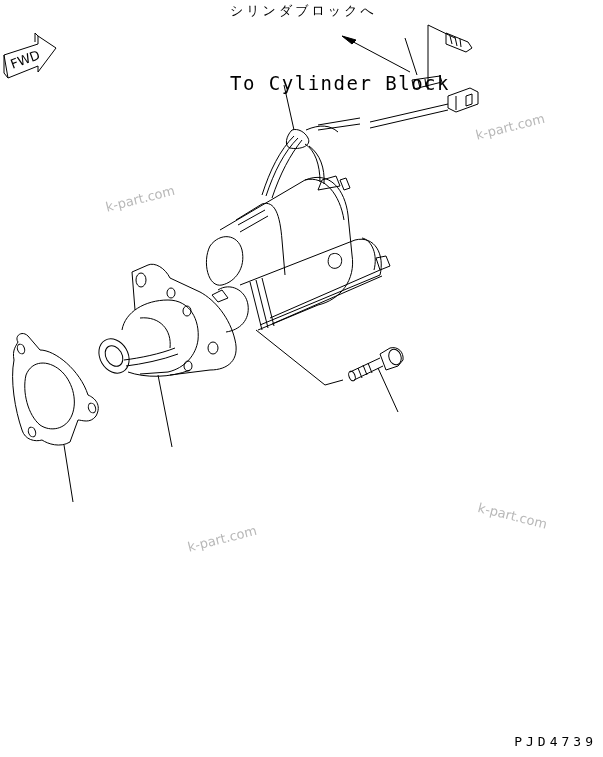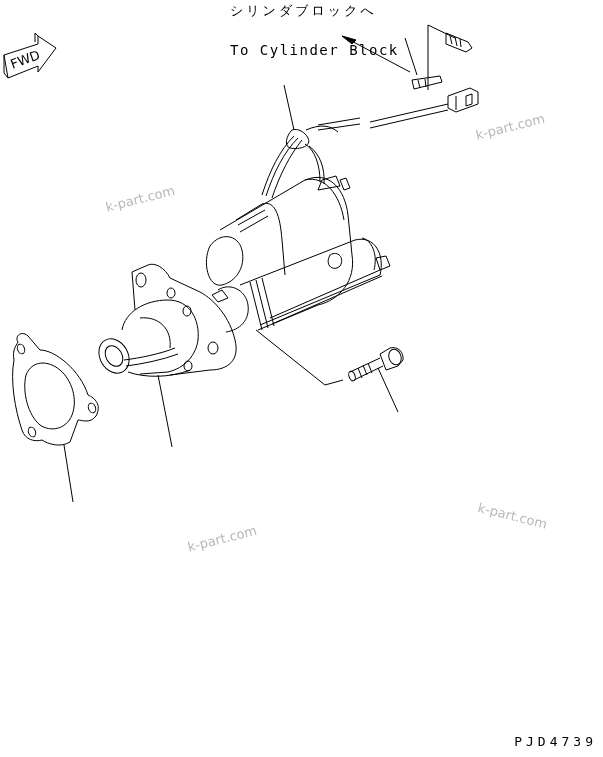--- a/index.html
+++ b/index.html
@@ -1,20 +1,20 @@
 <!DOCTYPE html>
 <html><head>
   <meta charset="utf-8">
   <style>
     html, body { margin: 0; padding: 0; background: #ffffff; }
     body { width: 603px; height: 757px; position: relative; overflow: hidden;
            font-family: "DejaVu Sans Mono", monospace; color: #000; }
     .abs { position: absolute; }
     .label-jp { left: 230px; top: 2px; font-size: 13px; letter-spacing: 3px; font-family: "DejaVu Sans", sans-serif; }
-    .label-en { left: 230px; top: 2px; font-size: 14px; letter-spacing: 1.5px; font-family: "DejaVu Sans Mono", monospace; margin-top: 40px; }
+    .label-en { left: 230px; top: 32px; font-size: 19px; letter-spacing: 1.5px; font-family: "DejaVu Sans Mono", monospace; margin-top: 40px; }
     .code { right: 6px; bottom: 8px; font-size: 13px; letter-spacing: 4px; font-family: "DejaVu Sans Mono", monospace; }
     .wm { font-family: "DejaVu Sans", sans-serif; font-size: 13px; color: #b8b8b8; transform: rotate(-14deg); transform-origin: left top; white-space: nowrap; }
     svg.drawing { position: absolute; left: 0; top: 0; }
     svg.drawing * { fill: none; stroke: #000; stroke-width: 1; }
     .fwd-text { font-family: "DejaVu Sans", sans-serif; font-size: 13px; }
   </style>
 </head>
 <body>
 
 <div class="abs label-jp">シリンダブロックへ</div>

